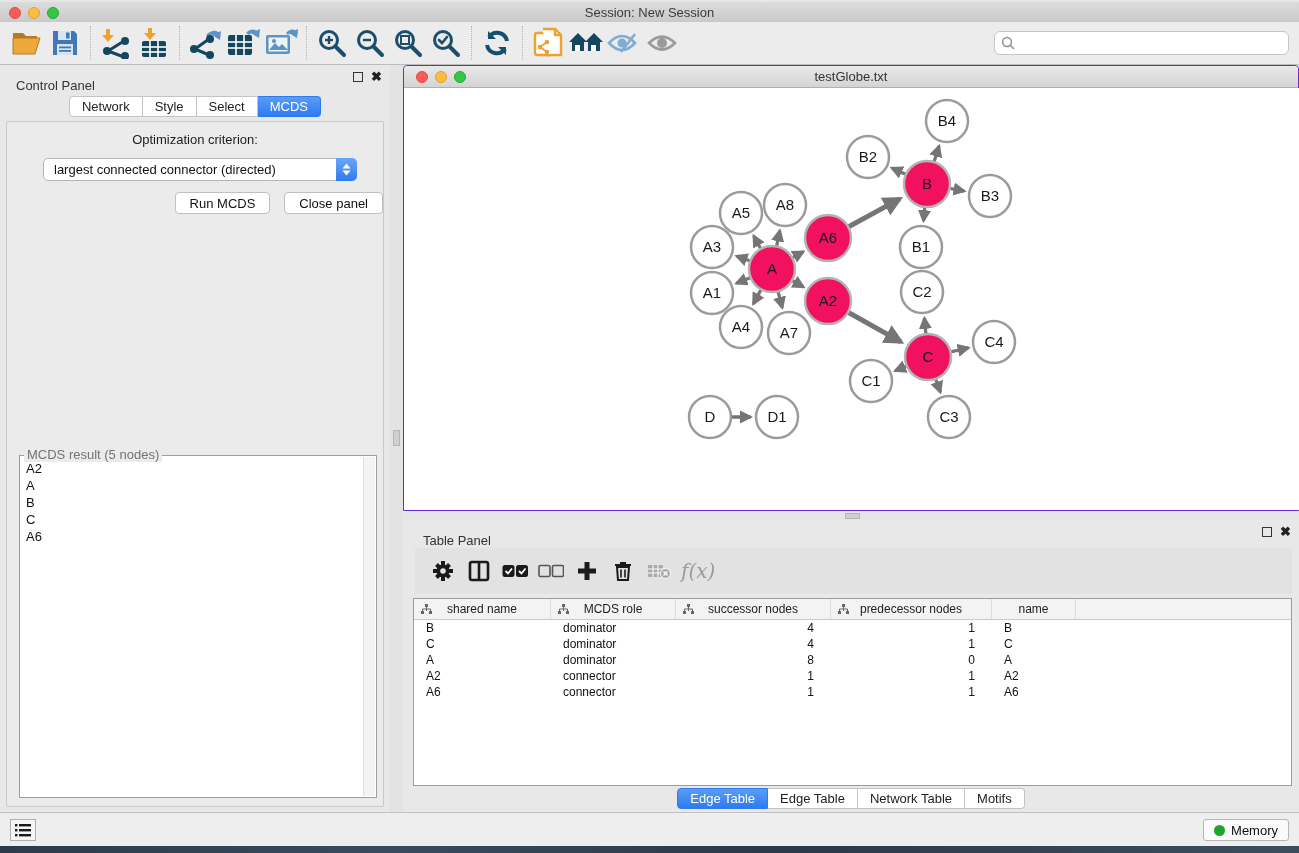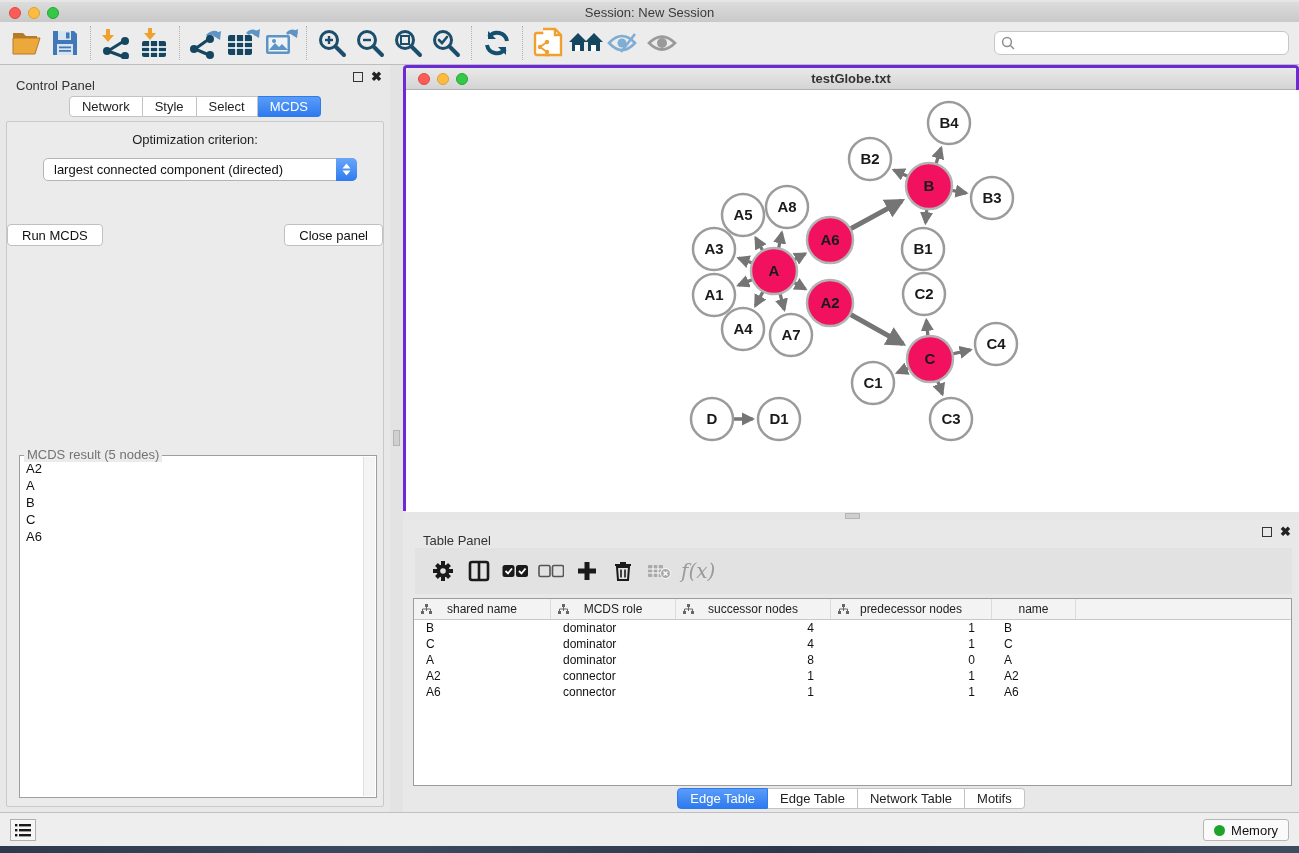--- a/index.html
+++ b/index.html
@@ -46,42 +46,42 @@
   .cp-tabs { position:absolute; left:0; top:31px; width:390px; }
   .cp-inner { position:absolute; left:6px; top:56px; width:378px; height:686px;
     background:#ebebeb; border:1px solid #c9c9c9; border-radius:2px; }
   .opt-label { position:absolute; left:0; top:10px; width:100%; text-align:center; font-size:13px; color:#1d1d1d; }
   .dropdown { position:absolute; left:36px; top:36px; width:314px; height:23px; background:#fff;
     border:1px solid #b5b5b5; border-radius:5px; display:flex; align-items:center; }
   .dropdown .dd-text { flex:1; font-size:13px; color:#111; padding-left:10px; white-space:nowrap; overflow:hidden; }
   .dropdown .dd-stepper { width:21px; height:23px; margin:-1px -1px -1px 0; border-radius:0 5px 5px 0;
     background:linear-gradient(#6aa6f9,#2e7bef); display:flex; flex-direction:column; align-items:center; justify-content:center; gap:1px; }
   .dd-stepper svg { display:block; }
-  .btn-row { position:absolute; left:0; top:70px; width:100%; display:flex; justify-content:space-between; gap:24px;margin-top:32px; }
+  .btn-row { position:absolute; left:0; top:70px; width:100%; display:flex; justify-content:flex-end; gap:14px; }
   .push-btn { background:#fff; border:1px solid #c0c0c0; border-radius:4px; height:22px;
     font-size:13px; color:#111; padding:0 14px; display:flex; align-items:center; }
 
   .result-box { position:absolute; left:12px; top:333px; width:358px; height:343px;
     border:1px solid #9e9e9e; background:#fff; }
   .result-legend { position:absolute; left:4px; top:-9px; background:#ebebeb; padding:0 3px;
     font-size:13px; color:#737373; }
   .result-list { position:absolute; left:0; top:4px; bottom:2px; right:14px; overflow:hidden;
     font-size:13px; color:#111; }
   .result-list div { padding:1px 6px; line-height:15px; }
   .result-scroll { position:absolute; right:1px; top:1px; bottom:1px; width:12px;
     background:#f4f4f4; border-left:1px solid #e0e0e0; }
 
   
   .v-gutter { position:absolute; left:390px; top:65px; width:13px; height:747px; background:#e3e3e3; }
   .v-handle { position:absolute; left:3px; top:365px; width:7px; height:16px; background:#cfcfcf; border:1px solid #b5b5b5; }
   .h-handle { position:absolute; left:845px; top:513px; width:15px; height:6px; background:#cfcfcf; border:1px solid #b5b5b5; }
 
   
   .net-window { position:absolute; left:403px; top:65px; width:896px; height:446px;
-    border:3px solid #6d28d9; border-radius:4px 4px 0 0; background:#fff;font-weight:bold; }
+    border:1px solid #6d28d9; border-radius:4px 4px 0 0; background:#fff; }
   .net-titlebar { position:relative; height:22px; background:linear-gradient(#e9e9e9,#d4d4d4);
     border-bottom:1px solid #b0b0b0; border-radius:4px 4px 0 0; display:flex; align-items:center; }
   .net-titlebar .lights { top:5px; left:12px; }
   .net-titlebar .title { width:100%; text-align:center; font-size:13px; color:#333; }
   .net-canvas { position:relative; width:974px; height:422px; background:#fff; overflow:hidden; }
   .resize-grip { position:absolute; right:1px; bottom:1px; width:14px; height:14px;
     background:repeating-linear-gradient(135deg, transparent 0 3px, #9fb6c9 3px 4.5px); }
 
   
   .table-panel { position:absolute; left:403px; top:520px; width:896px; height:292px; background:#e8e8e8; }
@@ -308,21 +308,21 @@
     </div>
     <div class="seg cp-tabs" id="ctl-tabs">
         <div class="seg-btn">Network</div>
         <div class="seg-btn">Style</div>
         <div class="seg-btn">Select</div>
         <div class="seg-btn active">MCDS</div>
       </div>
     <div class="cp-inner">
       <div class="opt-label">Optimization criterion:</div>
       <div class="dropdown">
-        <span class="dd-text">largest connected component (directed)</span>
+        <span class="dd-text">largest connected connector (directed)</span>
         <span class="dd-stepper">
           <svg width="9" height="6" viewBox="0 0 9 6">
               <path d="M0.5 5.5L4.5 0.5L8.5 5.5z" fill="#fff"></path>
             </svg>
           <svg width="9" height="6" viewBox="0 0 9 6">
               <path d="M0.5 0.5L4.5 5.5L8.5 0.5z" fill="#fff"></path>
             </svg>
         </span>
       </div>
       <div class="btn-row">

